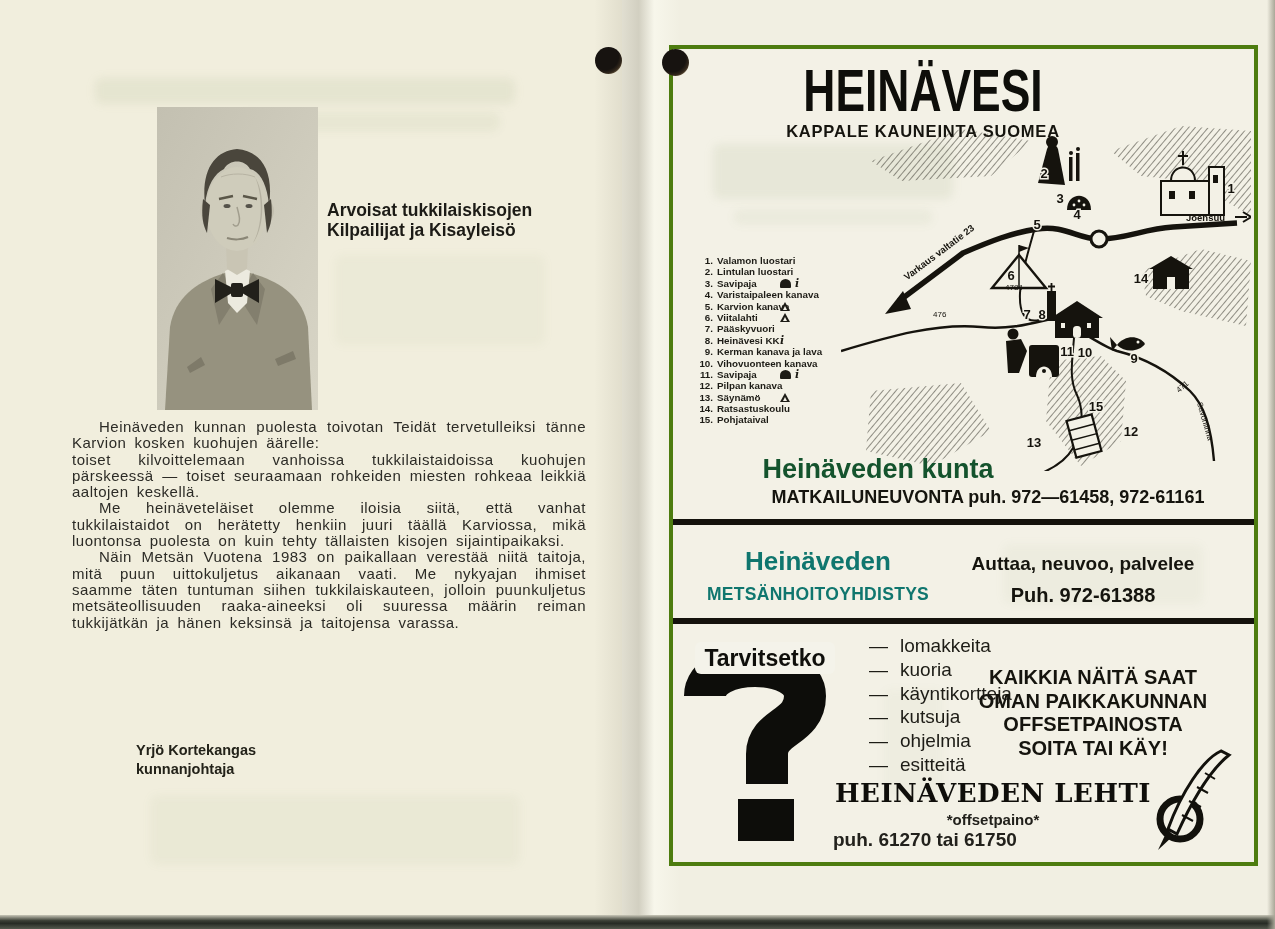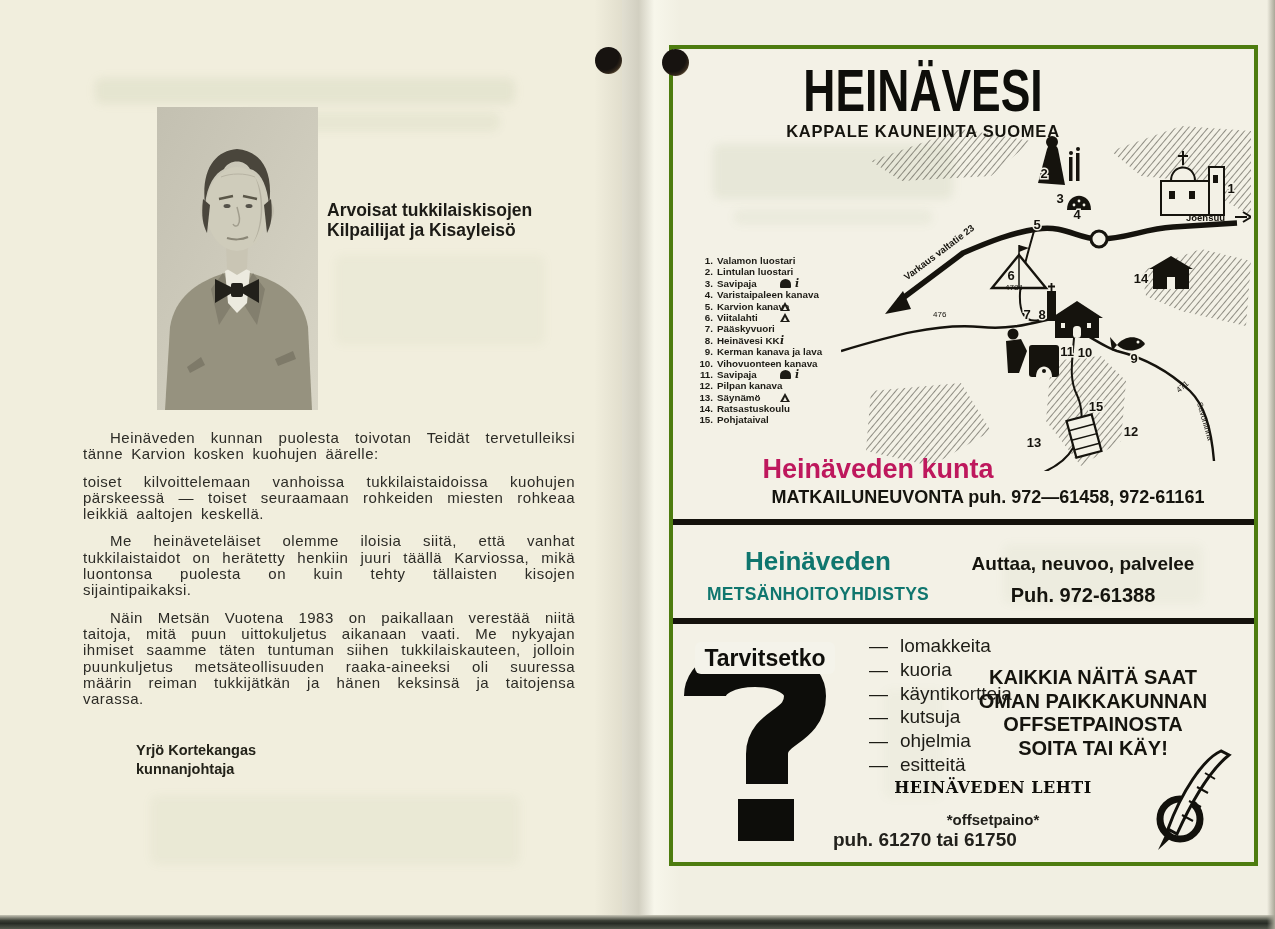--- a/index.html
+++ b/index.html
@@ -22,21 +22,21 @@
   .hole1{left:595px;top:47px;}
   .hole2{left:662px;top:49px;}
   .ghost{filter:blur(4px);border-radius:8px;background:rgba(148,164,116,0.12);}
 
   
   .portrait{left:157px;top:107px;width:161px;height:303px;}
   .heading{left:327px;top:200px;width:230px;font-size:17.5px;font-weight:bold;
            line-height:20px;color:#1c1b16;}
   .body-text{left:72px;top:419px;width:514px;font-size:15px;line-height:16.3px;
      text-align:justify;letter-spacing:0.5px;word-spacing:3.5px;color:#2c2b26;}
-  .para{margin:11px;}
+  .para{margin:0;}
   .para.ind{text-indent:27px;}
   .signature{left:136px;top:741px;font-size:14.5px;font-weight:bold;line-height:19px;color:#232219;}
 
   
   .ad-frame{left:669px;top:45px;width:589px;height:821px;border:4px solid #4d7c0f;
             background:#f3f1e6;}
   .ad-frame>*{position:absolute;}
   .hv-title{left:0;top:12px;width:500px;text-align:center;font-size:60px;font-weight:bold;
             line-height:60px;color:#0e0e0a;transform:scaleX(0.74);white-space:nowrap;}
   .hv-sub{left:0;top:73px;width:500px;text-align:center;font-size:16.5px;font-weight:bold;
@@ -48,42 +48,42 @@
   .legend .num{width:28px;text-align:right;margin-right:4px;flex:none;}
   .legend .icons{position:absolute;left:95px;top:1px;display:flex;gap:4px;align-items:flex-end;height:9px;}
   .ic-kiln{width:11px;height:8.5px;background:#1d1c16;border-radius:5.5px 5.5px 1px 1px;}
   .ic-tent{width:0;height:0;border-left:5px solid transparent;border-right:5px solid transparent;
      border-bottom:9px solid #1d1c16;position:relative;}
   .ic-tent::after{content:"";position:absolute;left:-2px;top:4px;width:0;height:0;
      border-left:2px solid transparent;border-right:2px solid transparent;border-bottom:4.5px solid #f3f1e6;}
   .ic-info{font-family:"DejaVu Serif",serif;font-style:italic;font-weight:bold;
      font-size:11px;line-height:9px;color:#1d1c16;}
   .kunta-title{left:40px;top:405px;width:330px;text-align:center;font-size:27px;
-     font-weight:bold;color:#be185d;white-space:nowrap;}
+     font-weight:bold;color:#14532d;white-space:nowrap;}
   .kunta-line{left:85px;top:438px;width:460px;text-align:center;font-size:18px;
      font-weight:bold;white-space:nowrap;color:#15140e;}
   .divider{left:0;width:581px;height:6px;background:#14120c;}
   .d1{top:470px;} .d2{top:569px;}
   .mhy-left{left:0;top:497px;width:290px;text-align:center;color:#0f766e;}
   .mhy-left .l1{font-size:26px;font-weight:bold;}
   .mhy-left .l2{font-size:17.5px;font-weight:bold;margin-top:7px;letter-spacing:0.3px;}
   .mhy-right{left:270px;top:504px;width:280px;text-align:center;color:#15140e;}
   .mhy-right .l1{font-size:19px;font-weight:bold;}
   .mhy-right .l2{font-size:20px;font-weight:bold;margin-top:9px;}
   .qmark{left:5px;top:585px;width:154px;height:215px;}
   .tarvitsetko{left:22px;top:593px;width:140px;height:32px;background:#f4f3ea;
      border-radius:6px;text-align:center;font-size:23px;font-weight:bold;line-height:32px;
      color:#0f0f0b;z-index:2;}
   .need-list{left:196px;top:585px;margin:0;padding:0;list-style:none;
      font-size:19px;line-height:23.8px;color:#1d1c16;}
   .need-list li::before{content:"—";margin-right:12px;}
   .pitch{left:280px;top:617px;width:280px;text-align:center;font-size:20px;
      font-weight:bold;line-height:23.5px;color:#15140e;}
   .brand{left:160px;top:729px;width:320px;text-align:center;
-     font-family:"DejaVu Serif",serif;font-size:16px;font-weight:bold;letter-spacing:0.5px;
+     font-family:"DejaVu Serif",serif;font-size:26px;font-weight:bold;letter-spacing:0.5px;
      color:#0f0e0a;white-space:nowrap;}
   .brand-sub{left:160px;top:762px;width:320px;text-align:center;font-size:15px;font-weight:bold;}
   .brand-phone{left:160px;top:780px;width:320px;text-align:left;font-size:19px;font-weight:bold;}
   .quill{left:470px;top:698px;width:100px;height:115px;}
 
   
   .map text{font-family:"Liberation Sans",sans-serif;fill:#15130d;}
   .map .mk{font-size:13px;font-weight:bold;paint-order:stroke;stroke:#f3f1e6;stroke-width:3px;text-anchor:middle;}
   .map .rd{font-size:8px;}
   .map .big{font-size:9.5px;font-weight:bold;}

